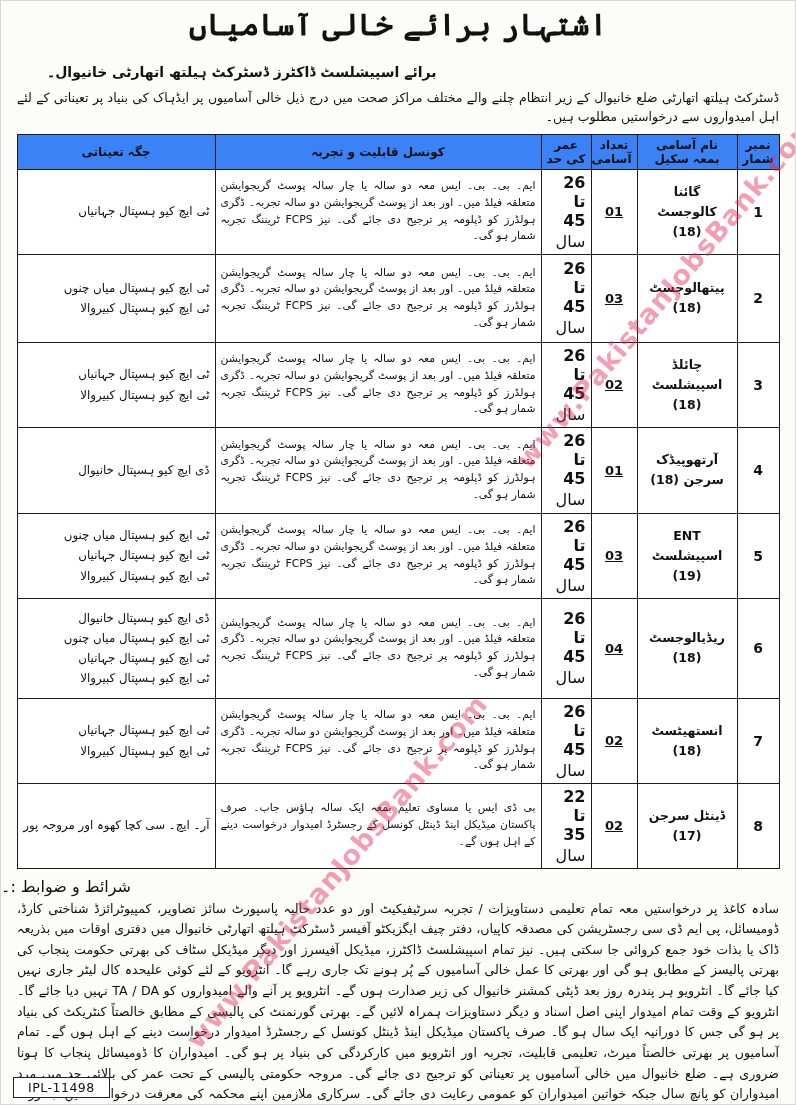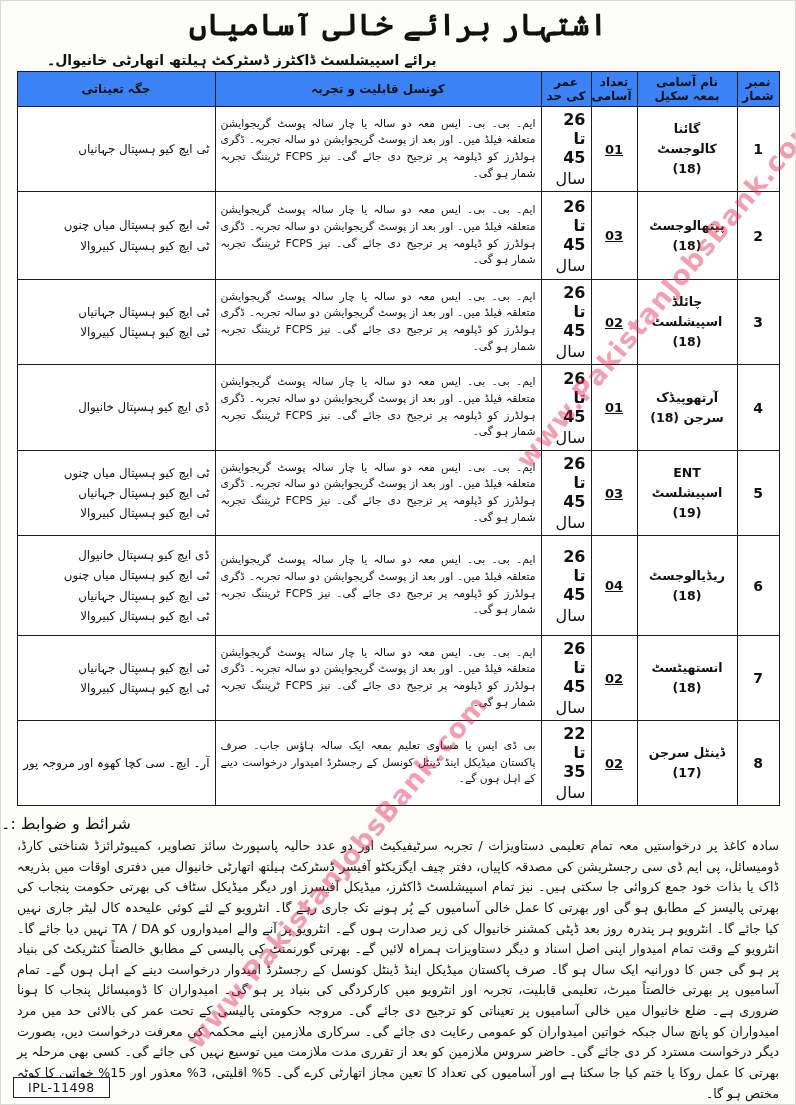--- a/index.html
+++ b/index.html
@@ -20,21 +20,21 @@
     font-family: "DejaVu Serif", serif;
     font-weight: bold;
     font-size: 30px;
     padding-top: 6px;
     letter-spacing: 1px;
   }
   .subtitle {
     direction: rtl;
     text-align: left;
     padding-left: 46px;
-    margin-top: 10px;
+    margin-top: 22px;
     font-size: 14px;
     font-weight: bold;
   }
   .intro {
     padding: 9px 16px 4px 16px;
     font-size: 12.5px;
     line-height: 1.5;
     text-align: justify;
   }
   table.jobs {
@@ -119,20 +119,21 @@
 </head>
 <body>
 
 <div class="page">
 
   <div class="watermark wm-1">www.PakistanJobsBank.com</div>
   <div class="watermark wm-2">www.PakistanJobsBank.com</div>
 
   <h1 class="title">اشتہار برائے خالی آسامیاں</h1>
   <h2 class="subtitle">برائے اسپیشلسٹ ڈاکٹرز ڈسٹرکٹ ہیلتھ اتھارٹی خانیوال۔</h2>
+  <p class="intro">ڈسٹرکٹ ہیلتھ اتھارٹی ضلع خانیوال کے زیر انتظام چلنے والے مختلف مراکز صحت میں درج ذیل خالی آسامیوں پر ایڈہاک کی بنیاد پر تعیناتی کے لئے اہل امیدواروں سے درخواستیں مطلوب ہیں۔</p>
 
   <table class="jobs">
     <colgroup>
       <col class="w-serial">
         <col class="w-post">
         <col class="w-count">
       <col class="w-age">
         <col class="w-qual">
         <col class="w-place">
     </colgroup>

